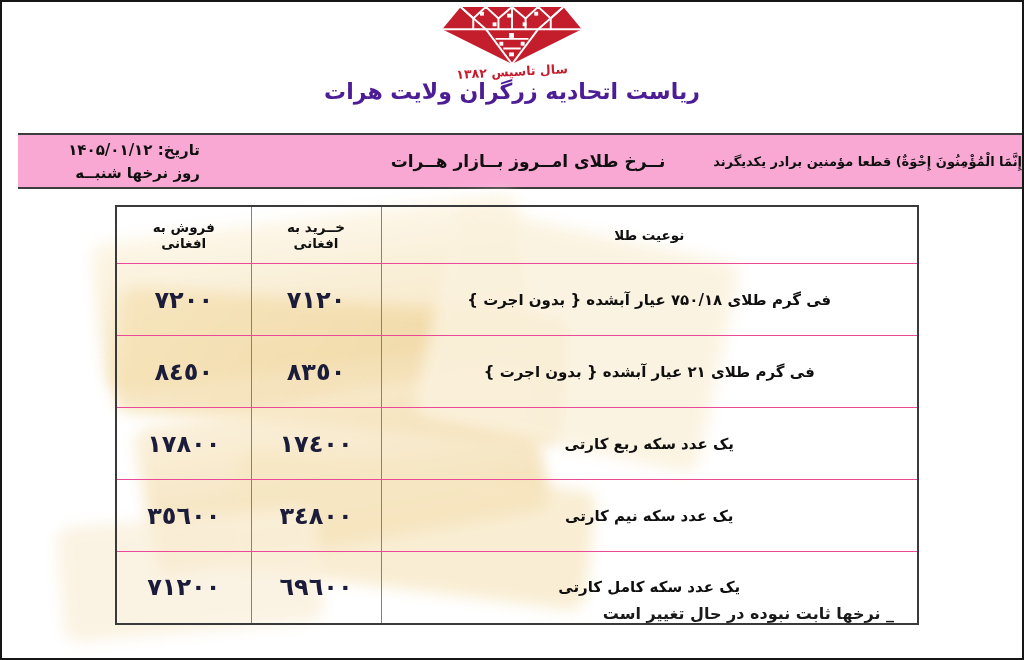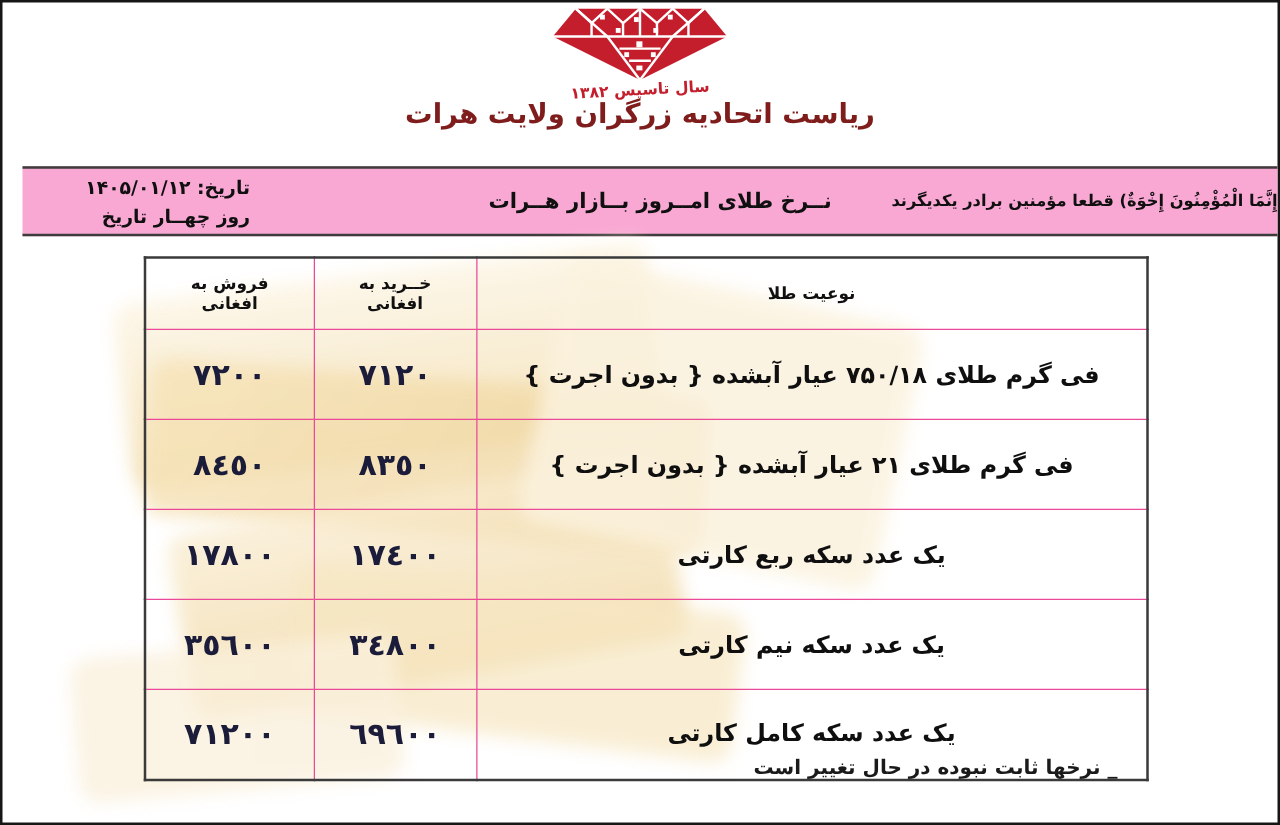--- a/index.html
+++ b/index.html
@@ -10,21 +10,21 @@
   }
   
   .logo-wrap{position:absolute;top:2px;left:0;width:100%;text-align:center;}
   .logo-wrap svg{display:inline-block;}
   .logo-caption{
     position:absolute;top:60px;left:0;width:100%;text-align:center;
     color:#c41e2c;font-weight:bold;font-size:12.5px;transform:rotate(-3deg);
   }
   .title{
     position:absolute;top:77px;left:0;width:100%;margin:0;text-align:center;
-    font-size:22px;font-weight:bold;color:#7f1d1d;letter-spacing:.5px;
+    font-size:22px;font-weight:bold;color:#4c1d95;letter-spacing:.5px;
   }
   
   .bar{
     position:absolute;top:131px;left:16px;width:100%;height:56px;box-sizing:border-box;
     background:#f9a8d4;border-top:2px solid #3c3c3c;border-bottom:2px solid #3c3c3c;
   }
   .bar-date{
     position:absolute;left:10px;top:4px;width:172px;direction:rtl;text-align:right;
     font-weight:bold;font-size:15px;line-height:1.55;color:#101010;white-space:nowrap;
   }
@@ -53,21 +53,21 @@
        background:#fbf2de;opacity:.85;}
   
   table.rates{
     position:absolute;top:203px;left:113px;width:802px;z-index:2;
     border-collapse:collapse;table-layout:fixed;direction:rtl;background:transparent;
     border:2px solid #3a3a3a;
   }
   .rates th,.rates td{border:1px solid #ec4899;padding:12px;text-align:center;vertical-align:middle;}
   .rates th{height:28px;font-size:13.5px;font-weight:bold;color:#101010;background:transparent;}
   .rates tbody tr{height:72px;}
-  .rates td.type{font-size:19px;font-weight:bold;color:#0f0f0f;}
+  .rates td.type{font-size:15px;font-weight:bold;color:#0f0f0f;}
   .rates td.num{font-size:24px;font-weight:bold;color:#1b1b3a;letter-spacing:1px;}
   col.c-type{width:537px;} col.c-buy{width:130px;} col.c-sell{width:135px;}
   
   .footer{
     position:absolute;top:600px;right:128px;z-index:2;direction:rtl;text-align:center;
     font-size:16px;font-weight:bold;color:#1a1a1a;line-height:1.5;white-space:nowrap;
   }
 </style>
 </head>
 <body>
@@ -98,21 +98,21 @@
       </g>
     </svg>
     <div class="logo-caption">سال تاسیس ۱۳۸۲</div>
   </div>
 
   <h1 class="title">ریاست اتحادیه زرگران ولایت هرات</h1>
 
   <div class="bar">
     <div class="bar-date">
       <div>تاریخ: ۱۴۰۵/۰۱/۱۲</div>
-      <div>روز چهــار تاریخ</div>
+      <div>روز نرخها شنبــه</div>
     </div>
     <div class="bar-center">نــرخ طلای امــروز بــازار هــرات</div>
     <div class="bar-quote">(إِنَّمَا الْمُؤْمِنُونَ إِخْوَةٌ) قطعا مؤمنین برادر یکدیگرند</div>
   </div>
 
   <div class="watermark">
     <div class="wm wm1"></div>
     <div class="wm wm2"></div>
     <div class="wm wm3"></div>
     <div class="wm wm4"></div>

